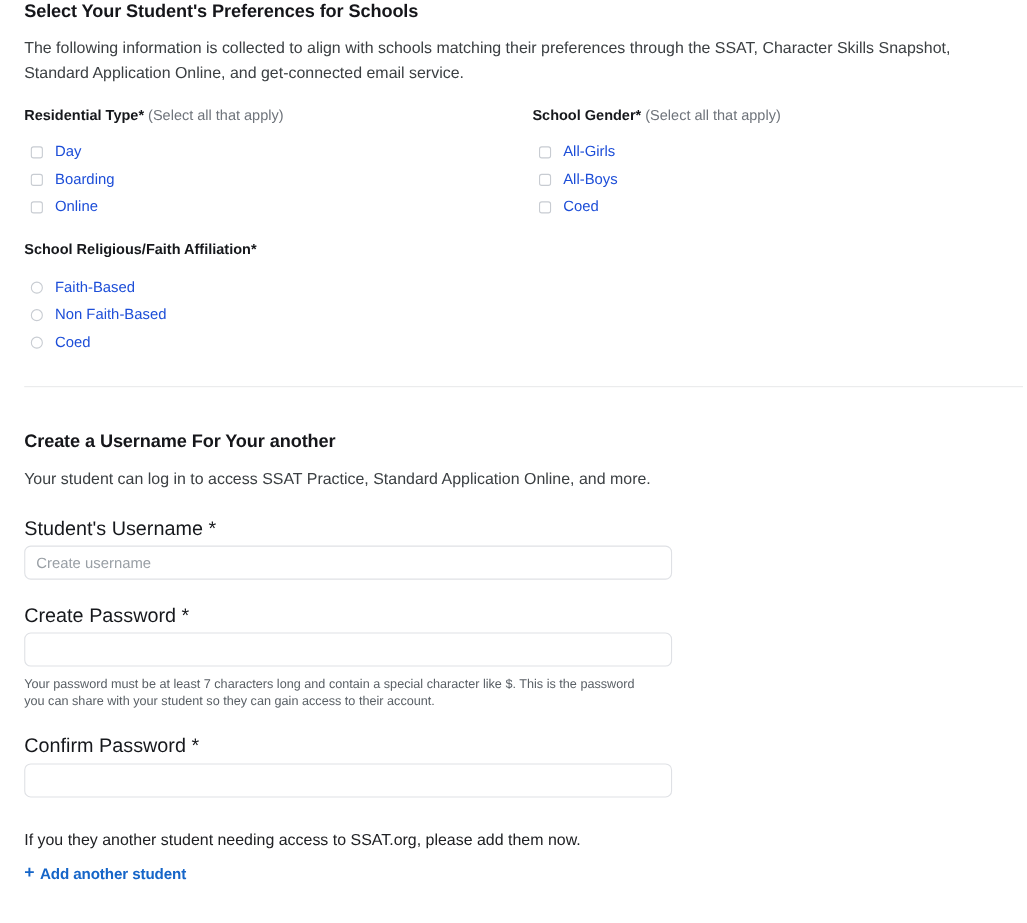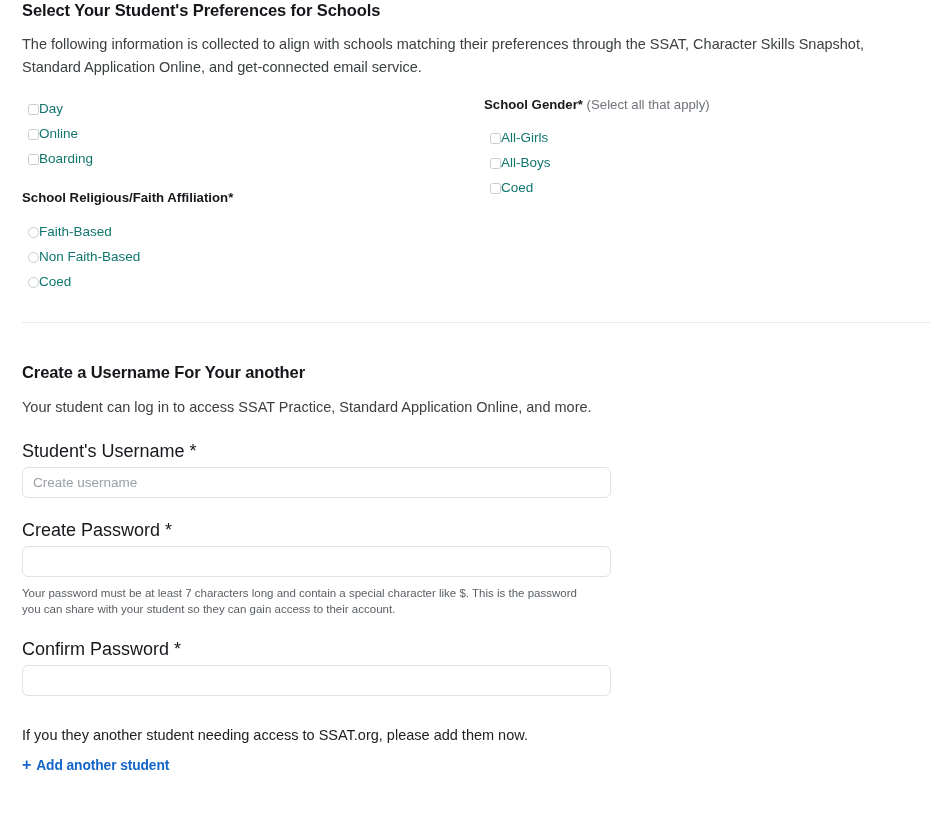--- a/index.html
+++ b/index.html
@@ -85,21 +85,22 @@
     height: 11px;
     box-sizing: border-box;
     border: 1px solid #c8ccd2;
     border-radius: 50%;
     background: #fff;
     flex: none;
     margin-left: 6px;
   }
   .opt-label {
     font-size: 13.5px;
-    color: #0f766e;
+    color: #1d4ed8;
+    margin-left: 11px;
     line-height: 16px;
   }
 
   .faith-block { margin-top: 19px; }
   .faith-block .group-label { margin-bottom: 14px; }
 
   .divider {
     height: 1px;
     background: #e9eaec;
     margin: 27px 0 0 0;
@@ -176,34 +177,38 @@
   <div>
 
     <h2 class="section-heading">Select Your Student's Preferences for Schools</h2>
 
     <p class="section-desc">The following information is collected to align with schools matching their preferences through the SSAT, Character Skills Snapshot, Standard Application Online, and get-connected email service.</p>
 
     <div class="cols">
 
       <div class="col-left">
 
+        <div class="group-label">
+          <span>Residential Type</span><span class="req">*</span>
+          <span class="hint">(Select all that apply)</span>
+        </div>
 
         <label class="opt-row">
           <span class="box"></span>
           <span class="opt-label">Day</span>
         </label>
 
         <label class="opt-row">
           <span class="box"></span>
+          <span class="opt-label">Boarding</span>
+        </label>
+
+        <label class="opt-row">
+          <span class="box"></span>
           <span class="opt-label">Online</span>
-        </label>
-
-        <label class="opt-row">
-          <span class="box"></span>
-          <span class="opt-label">Boarding</span>
         </label>
 
         <div class="faith-block">
 
           <div class="group-label">
             <span>School Religious/Faith Affiliation</span><span class="req">*</span>
           </div>
 
           <label class="opt-row">
             <span class="circle"></span>

